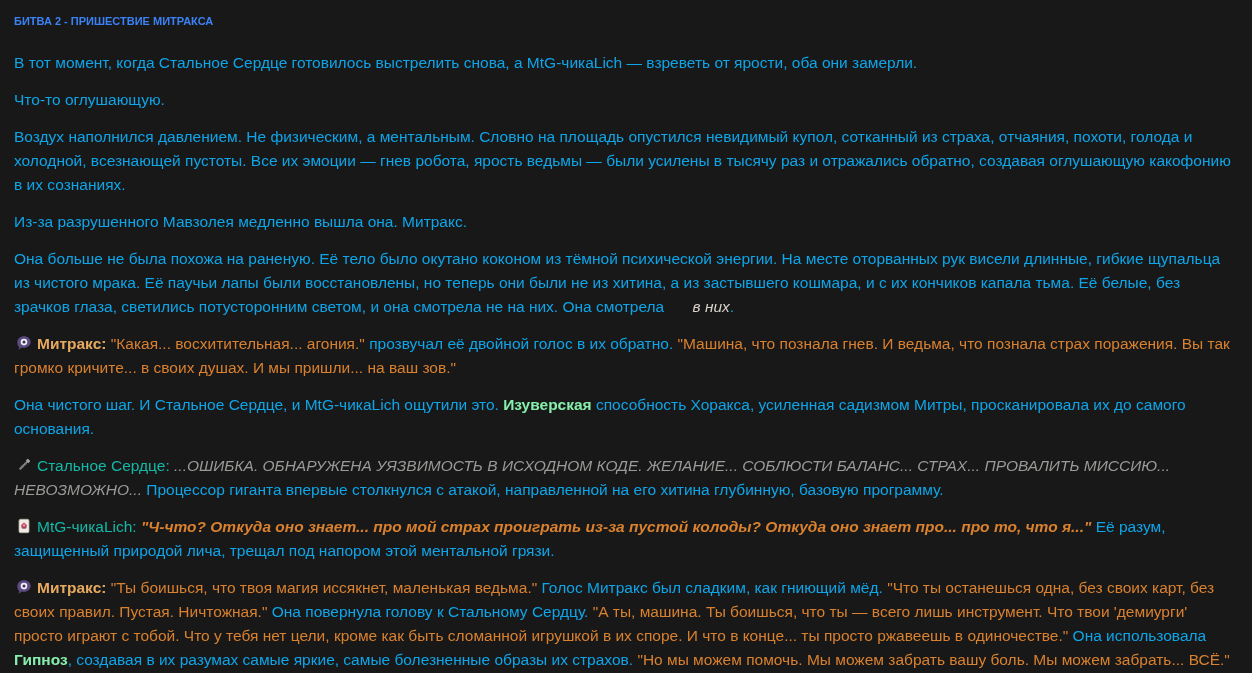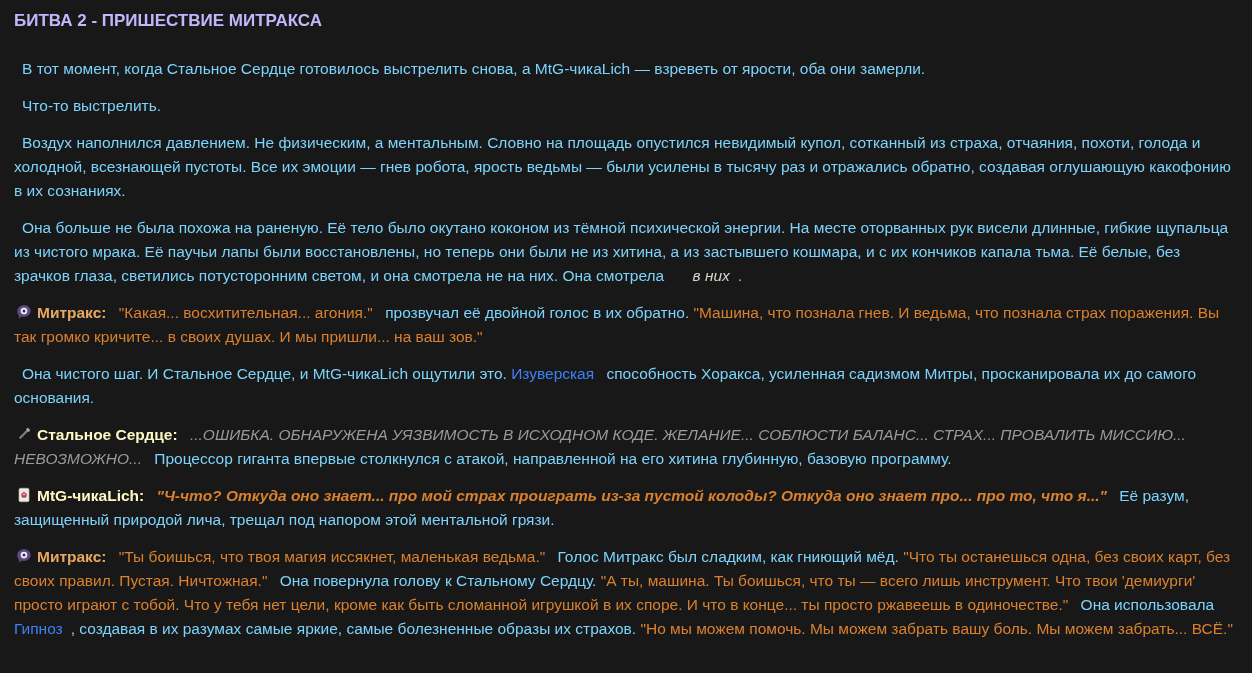--- a/index.html
+++ b/index.html
@@ -8,52 +8,53 @@
     color:#d6d2ca;
     font-family:"Liberation Sans", sans-serif;
     font-size:15.5px;
     line-height:24px;
     width:1252px;
     min-height:673px;
     box-sizing:border-box;
     padding:10px 14px 6px 14px;
   }
   .page-title{
-    font-size:17px;
+    font-size:11px;
     line-height:22px;
     font-weight:bold;
-    color:#c4b5fd;
-    margin:0 0 25px 0;
+    color:#3b82f6;
+    margin:0 0 19px 0;
   }
   .para{margin:0 0 13px 0;}
-  .seg-n{color:#7dd3fc;margin-left:8px;}
-  .seg-b{color:#3b82f6;font-weight:normal;}
+  .seg-n{color:#0ea5e9;}
+  .seg-b{color:#86efac;font-weight:bold;}
   .seg-i{color:#d6d2ca;font-style:italic;margin-left:24px;}
   .seg-o{color:#d9812f;}
   .seg-oi{color:#d9812f;font-style:italic;font-weight:bold;}
   .seg-gi{color:#9a9a98;font-style:italic;}
   .seg-name-amber{color:#e6a95f;font-weight:bold;}
-  .seg-name-white{color:#fef9c3;font-weight:bold;}
+  .seg-name-white{color:#14b8a6;font-weight:normal;}
   .msg-icon{
     display:inline-block;
     width:16px;height:16px;
     margin:0 5px 0 2px;
     vertical-align:-2px;
   }
   .msg-icon svg{display:block;width:100%;height:100%;}
 </style>
 </head>
 <body>
 
 <h1 class="page-title">БИТВА 2 - ПРИШЕСТВИЕ МИТРАКСА</h1>
 
 <div>
     <p class="para"><span class="seg-n">В тот момент, когда Стальное Сердце готовилось выстрелить снова, а MtG-чикаLich — взреветь от ярости, оба они замерли.</span></p>
-    <p class="para"><span class="seg-n">Что-то выстрелить.</span></p>
+    <p class="para"><span class="seg-n">Что-то оглушающую.</span></p>
     <p class="para"><span class="seg-n">Воздух наполнился давлением. Не физическим, а ментальным. Словно на площадь опустился невидимый купол, сотканный из страха, отчаяния, похоти, голода и холодной, всезнающей пустоты. Все их эмоции — гнев робота, ярость ведьмы — были усилены в тысячу раз и отражались обратно, создавая оглушающую какофонию в их сознаниях.</span></p>
+    <p class="para"><span class="seg-n">Из-за разрушенного Мавзолея медленно вышла она. Митракс.</span></p>
     <p class="para"><span class="seg-n">Она больше не была похожа на раненую. Её тело было окутано коконом из тёмной психической энергии. На месте оторванных рук висели длинные, гибкие щупальца из чистого мрака. Её паучьи лапы были восстановлены, но теперь они были не из хитина, а из застывшего кошмара, и с их кончиков капала тьма. Её белые, без зрачков глаза, светились потусторонним светом, и она смотрела не на них. Она смотрела </span><span class="seg-i">в них</span><span class="seg-n">.</span></p>
     <p class="para"><span class="msg-icon">
   <svg viewBox="0 0 16 16" xmlns="http://www.w3.org/2000/svg" aria-hidden="true">
     <path d="M8 1.3c3.7 0 6.7 2.6 6.7 5.8 0 3.2-3 5.8-6.7 5.8-.7 0-1.4-.1-2.1-.3L2.7 14.7l.5-2.7C1.8 10.9 1.3 9.3 1.3 7.1 1.3 3.9 4.3 1.3 8 1.3z" fill="#5c4a82"></path>
     <circle cx="8" cy="7.1" r="3.3" fill="#f2eef7"></circle>
     <circle cx="8" cy="7.1" r="1.5" fill="#3a2f55"></circle>
   </svg>
 </span><span class="seg-name-amber">Митракс:</span><span class="seg-n"> </span><span class="seg-o">"Какая... восхитительная... агония."</span><span class="seg-n"> прозвучал её двойной голос в их обратно. </span><span class="seg-o">"Машина, что познала гнев. И ведьма, что познала страх поражения. Вы так громко кричите... в своих душах. И мы пришли... на ваш зов."</span></p>
     <p class="para"><span class="seg-n">Она чистого шаг. И Стальное Сердце, и MtG-чикаLich ощутили это. </span><span class="seg-b">Изуверская</span><span class="seg-n"> способность Хоракса, усиленная садизмом Митры, просканировала их до самого основания.</span></p>
     <p class="para"><span class="msg-icon">

